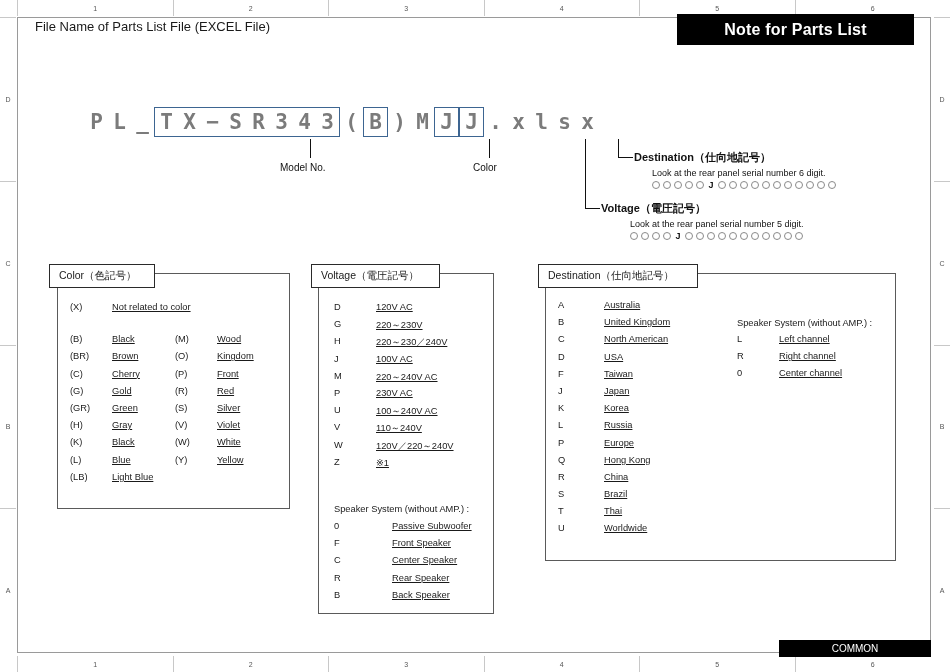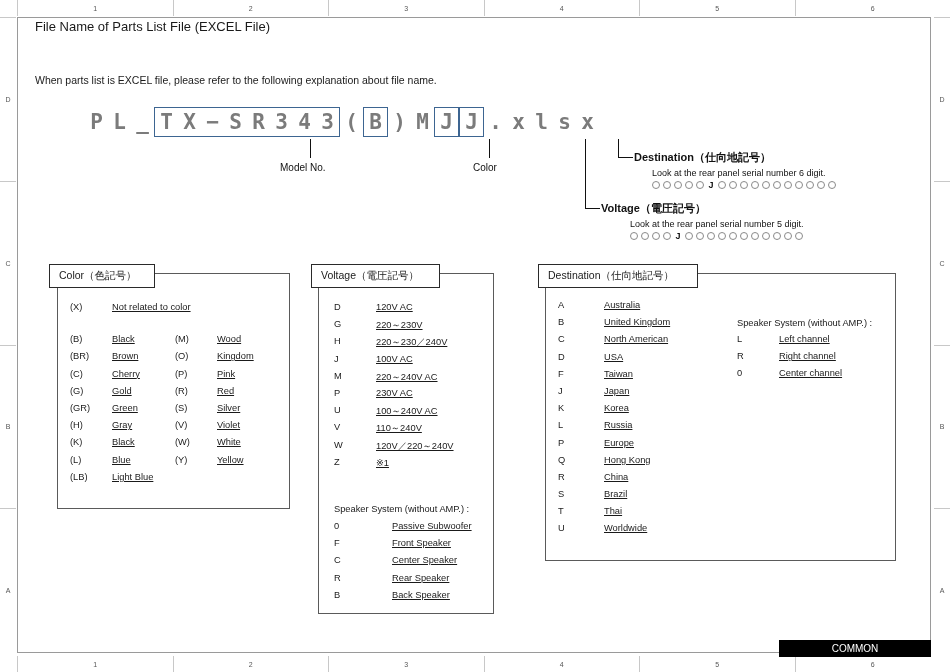--- a/index.html
+++ b/index.html
@@ -187,21 +187,21 @@
     <div class="rcell blank" style="flex:0 0 17px"></div>
     <div class="rcell">D</div>
     <div class="rcell">C</div>
     <div class="rcell">B</div>
     <div class="rcell">A</div>
   </div>
 
   <div class="frame"></div>
 
   <div class="page-title">File Name of Parts List File (EXCEL File)</div>
-  <div class="intro">When parts list is EXCEL file, please refer to the following explanation about file name.</div>
+  <div class="title-banner">Note for Parts List</div>
 
   <div class="filename">
     <span class="ch">P</span>
     <span class="ch">L</span>
     <span class="ch">_</span>
     <span class="grp">
       <span class="ch">T</span>
       <span class="ch">X</span>
       <span class="ch">−</span>
       <span class="ch">S</span>
@@ -333,21 +333,21 @@
         <div class="lrow">
             <span class="lcode">(M)</span>
             <span class="lname">Wood</span>
           </div>
         <div class="lrow">
             <span class="lcode">(O)</span>
             <span class="lname">Kingdom</span>
           </div>
         <div class="lrow">
             <span class="lcode">(P)</span>
-            <span class="lname">Pink</span>
+            <span class="lname">Front</span>
           </div>
         <div class="lrow">
             <span class="lcode">(R)</span>
             <span class="lname">Red</span>
           </div>
         <div class="lrow">
             <span class="lcode">(S)</span>
             <span class="lname">Silver</span>
           </div>
         <div class="lrow">

